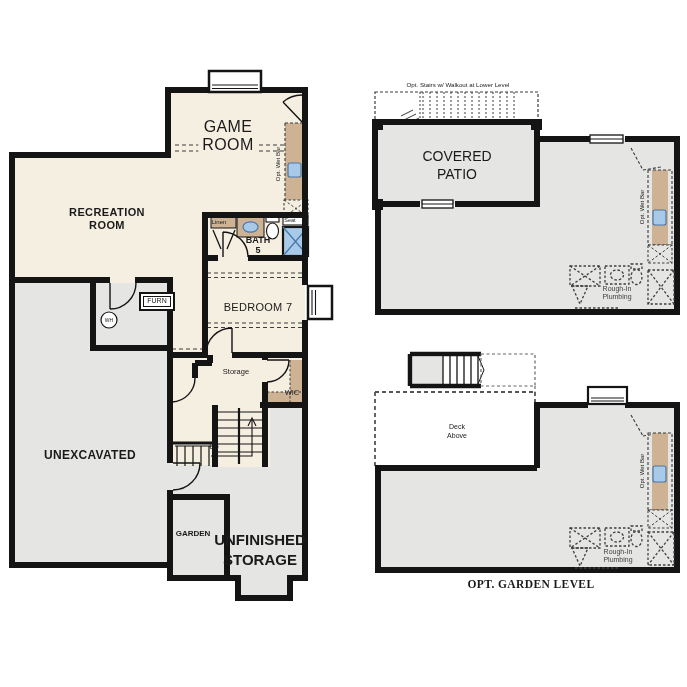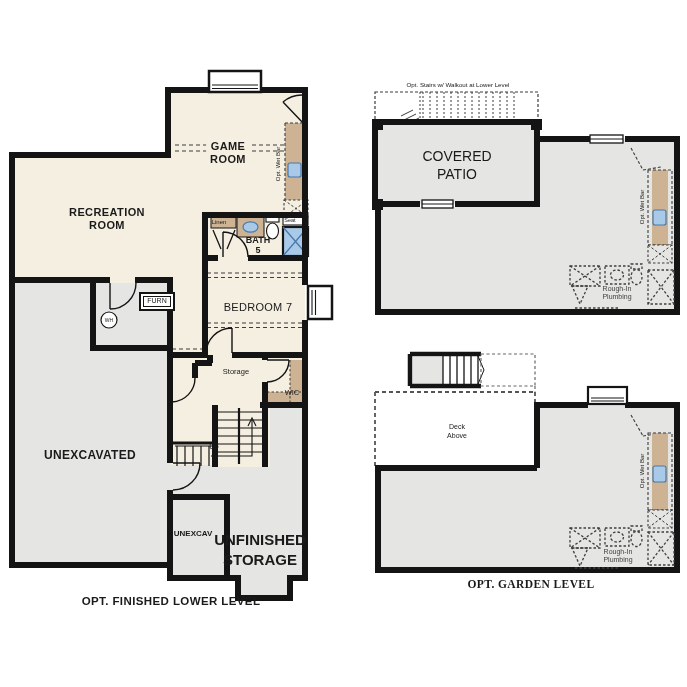--- a/index.html
+++ b/index.html
@@ -242,40 +242,39 @@
       <rect x="240" y="188" width="24" height="18"></rect>
       <ellipse cx="252" cy="197" rx="6.5" ry="5"></ellipse>
       <rect x="266" y="186" width="11" height="5"></rect>
       <ellipse cx="271.5" cy="199" rx="5.5" ry="7.5"></ellipse>
       <rect x="283" y="192" width="26" height="33"></rect>
       <path d="M283,192 L309,225 M309,192 L283,225"></path>
       <path d="M210,228 H255"></path>
     </g>
   </svg>
 
-  <div class="lbl" style="left:228px;top:153px;font-size:11px;font-weight:bold;letter-spacing:.4px;background:var(--finished);padding:0 4px;line-height:1.15">GAME
+  <div class="lbl" style="left:228px;top:136px;font-size:16px;font-weight:normal;letter-spacing:.4px;background:var(--finished);padding:0 4px;line-height:1.15">GAME
 ROOM</div>
   <div class="lbl" style="left:107px;top:219px;font-size:11px;font-weight:bold;letter-spacing:.4px;line-height:1.2">RECREATION
 ROOM</div>
   <div class="lbl rot" style="left:279px;top:164px;font-size:6px;">Opt. Wet Bar</div>
   <div class="lbl" style="left:219px;top:223px;font-size:6px;">Linen</div>
   <div class="lbl" style="left:290px;top:220px;font-size:5.5px;">Seat</div>
   <div class="lbl" style="left:258px;top:246px;font-size:9px;font-weight:bold;line-height:1.1">BATH
 5</div>
   <div class="lbl" style="left:258px;top:308px;font-size:11px;font-weight:normal;letter-spacing:.3px;">BEDROOM 7</div>
   <div class="lbl" style="left:157px;top:301px;font-size:7px;">FURN</div>
   <div class="lbl" style="left:109px;top:320px;font-size:5px;">WH</div>
   <div class="lbl" style="left:90px;top:455px;font-size:12px;font-weight:bold;letter-spacing:.3px;">UNEXCAVATED</div>
   <div class="lbl" style="left:236px;top:372px;font-size:7.5px;">Storage</div>
   <div class="lbl" style="left:280px;top:393px;font-size:7.5px;margin-left:12px;">WIC</div>
   <div class="lbl" style="left:214px;top:447px;font-size:7.5px;">Up</div>
-  <div class="lbl" style="left:193px;top:534px;font-size:8px;font-weight:bold;">UNEXCAV</div>
+  <div class="lbl" style="left:193px;top:534px;font-size:8px;font-weight:bold;">GARDEN</div>
   <div class="lbl" style="left:260px;top:549px;font-size:15px;font-weight:bold;line-height:1.3">UNFINISHED
 STORAGE</div>
-  <div class="lbl caption" style="left:171px;top:601px;">OPT. FINISHED LOWER LEVEL</div>
 
   <div class="lbl" style="left:458px;top:85px;font-size:6.2px;">Opt. Stairs w/ Walkout at Lower Level</div>
   <div class="lbl" style="left:457px;top:165px;font-size:14px;font-weight:normal;line-height:1.3">COVERED
 PATIO</div>
   <div class="lbl rot" style="left:643px;top:207px;font-size:6px;">Opt. Wet Bar</div>
   <div class="lbl" style="left:617px;top:293px;font-size:7px;color:var(--rough-in);line-height:1.2">Rough-In
 Plumbing</div>
 
   <div class="lbl" style="left:457px;top:431px;font-size:7px;line-height:1.3">Deck
 Above</div>

